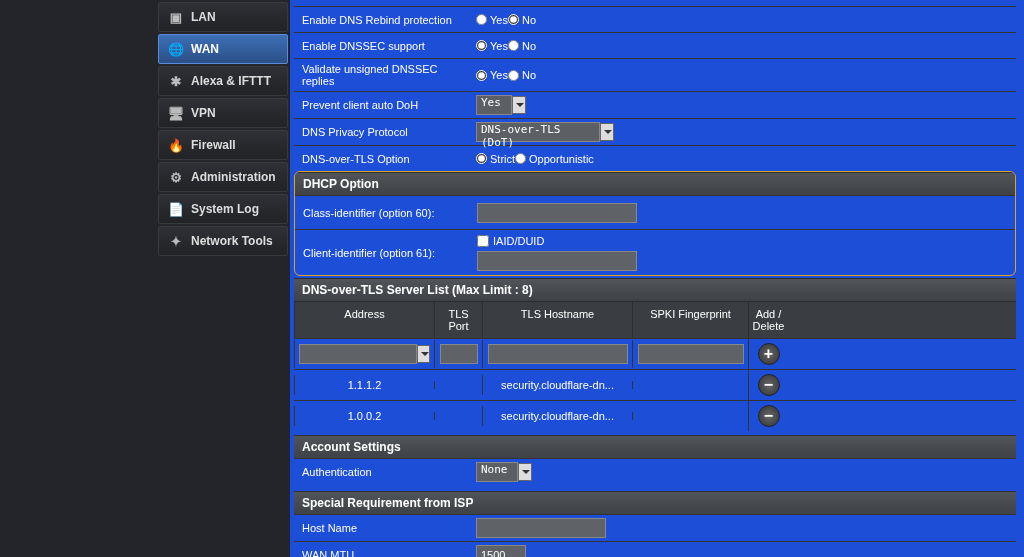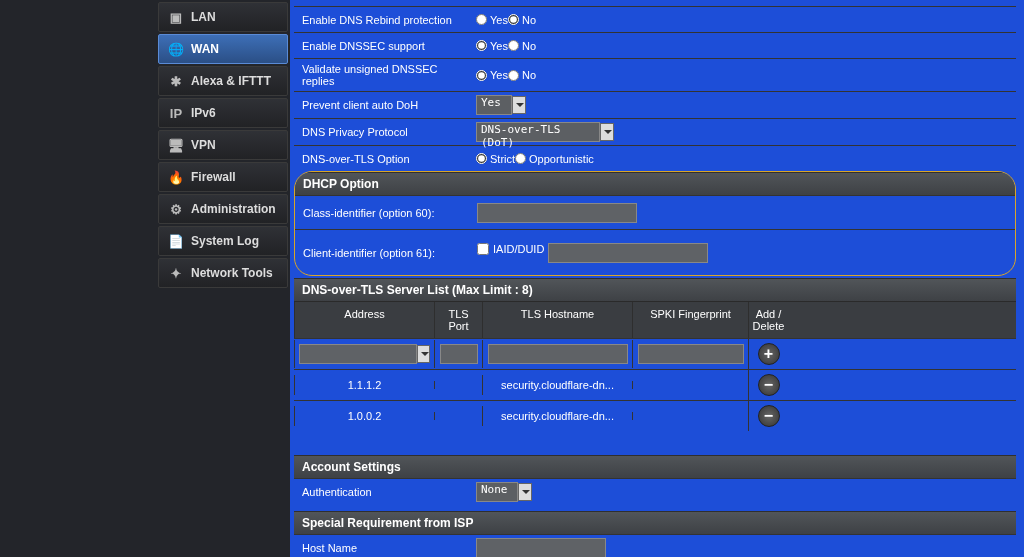--- a/index.html
+++ b/index.html
@@ -17,21 +17,21 @@
   .row-label{width:176px;padding:4px 8px;color:#fff;font-size:11px}
   .row-val{flex:1;padding:3px 6px;display:flex;align-items:center;gap:0;font-size:11px}
   .section-head{background:linear-gradient(#515559,#3e4145);color:#fff;font-weight:bold;font-size:12px;padding:4px 8px;border-top:1px solid #2f2f2f}
   .radio-opt{display:flex;align-items:center;gap:3px;color:#fff;font-size:11px}
   input[type=radio]{width:11px;height:11px;accent-color:#fff}
   input[type=checkbox]{width:12px;height:12px}
   .txtin{background:#5f6266;border:1px solid #888;height:20px;color:#fff;padding:0 4px;font-size:11px}
   .sel{background:#5c5f63;border:1px solid #888;color:#fff;height:20px;font-family:monospace;font-size:11px;padding:0 4px}
   .sel-arrow{display:inline-block;width:14px;height:18px;background:#ddd;border:1px solid #666;vertical-align:middle;position:relative}
   .sel-arrow::after{content:"";position:absolute;left:3px;top:6px;border:4px solid transparent;border-top-color:#333}
-  .highlight-box{border:1px solid #d8a528;border-radius:18px;padding:0;margin:0 0 2px 0;overflow:hidden}
+  .highlight-box{border:1px solid #d8a528;border-radius:6px;padding:0;margin:0 0 2px 0;overflow:hidden}
   .table-head-row{display:flex;background:#3a3d41;border-top:1px solid #2a2a2a;text-align:center;font-size:11px}
   .th{padding:6px 4px;border-left:1px solid #2e2e2e}
   .tr{display:flex;text-align:center;border-top:1px solid #333;align-items:center;min-height:28px;font-family:monospace;font-size:11px}
   .td{padding:4px;border-left:1px solid #333}
   .col-addr{width:140px}
   .col-port{width:48px}
   .col-host{width:150px}
   .col-spki{width:116px}
   .col-act{width:40px;display:flex;align-items:center;justify-content:center}
   .circ-btn{width:22px;height:22px;border-radius:50%;background:radial-gradient(#666,#333);
@@ -53,24 +53,20 @@
       </div>
       <div class="nav-item active">
         <span class="icon">🌐</span>
         <span>WAN</span>
       </div>
       <div class="nav-item">
         <span class="icon">✱</span>
         <span>Alexa &amp; IFTTT</span>
       </div>
       <div class="nav-item">
-        <span class="icon">IP</span>
-        <span>IPv6</span>
-      </div>
-      <div class="nav-item">
         <span class="icon">🖥</span>
         <span>VPN</span>
       </div>
       <div class="nav-item">
         <span class="icon">🔥</span>
         <span>Firewall</span>
       </div>
       <div class="nav-item">
         <span class="icon">⚙</span>
         <span>Administration</span>
@@ -166,21 +162,21 @@
     <div class="highlight-box">
       <div class="section-head">DHCP Option</div>
       <div class="row" style="min-height:34px">
         <div class="row-label">Class-identifier (option 60):</div>
         <div class="row-val">
               <input class="txtin" style="width: 160px;">
             </div>
       </div>
       <div class="row" style="min-height:46px">
         <div class="row-label">Client-identifier (option 61):</div>
-        <div class="row-val" style="align-items:flex-start;gap:4px;padding-top:4px">
+        <div class="row-val" style="flex-direction:column;align-items:flex-start;gap:4px;padding-top:4px">
           <label style="display:flex;gap:4px;align-items:center">
                 <input type="checkbox" style="">
                 <span>IAID/DUID</span>
               </label>
           <input class="txtin" style="width: 160px;">
         </div>
       </div>
     </div>
 
     <div class="section-head">DNS-over-TLS Server List (Max Limit : 8)</div>
@@ -217,21 +213,21 @@
     <div class="tr">
       <div class="td col-addr">1.0.0.2</div>
       <div class="td col-port"></div>
       <div class="td col-host">security.cloudflare-dn...</div>
       <div class="td col-spki"></div>
       <div class="td col-act">
             <div class="circ-btn">−</div>
           </div>
     </div>
 
-    <div class="section-head" style="margin-top:24px">Account Settings</div>
+    <div class="section-head" style="margin-top:4px">Account Settings</div>
     <div class="row">
       <div class="row-label">Authentication</div>
       <div class="row-val">
         <span class="sel" style="width:42px">None</span>
             <span class="sel-arrow"></span>
       </div>
     </div>
 
     <div class="section-head" style="margin-top:6px">Special Requirement from ISP</div>
     <div class="row">

